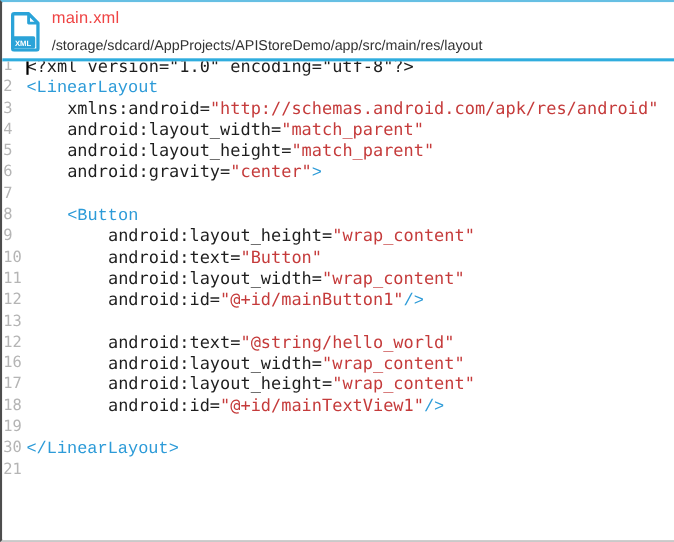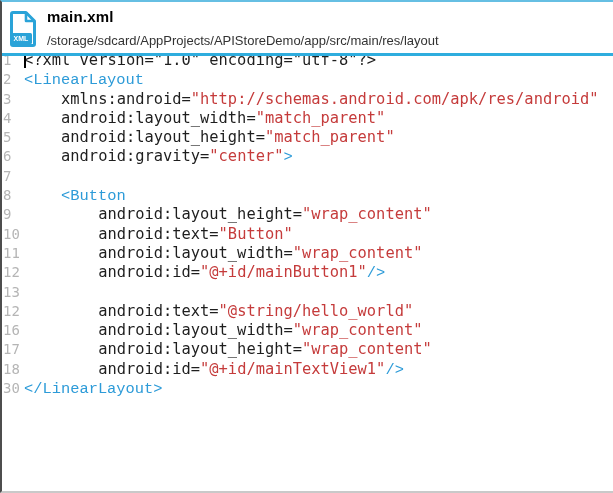--- a/index.html
+++ b/index.html
@@ -22,24 +22,23 @@
     background: #ffffff;
     border-bottom: 3px solid var(--accent, #2fadde);
     display: flex;
     align-items: center;
     padding-left: 7px;
   }
   .file-icon { flex: 0 0 auto; margin-top: 1px; }
   .titles { margin-left: 9px; min-width: 0; }
   .file-name {
     font-size: 15px;
-    color: #000000;
+    color: #ef4444;
     line-height: 18px;
     letter-spacing: 0.2px;
-    font-weight: bold;
   }
   .file-path {
     font-size: 13px;
     color: #333;
     line-height: 14px;
     margin-top: 8px;
     white-space: nowrap;
   }
   
   .editor {
@@ -110,17 +109,19 @@
         <div class="code-line"><span class="ln">8</span><span class="seg-plain">    </span><span class="seg-tag">&lt;Button</span></div>
         <div class="code-line"><span class="ln">9</span><span class="seg-plain">        android:layout_height=</span><span class="seg-str">"wrap_content"</span></div>
         <div class="code-line"><span class="ln">10</span><span class="seg-plain">        android:text=</span><span class="seg-str">"Button"</span></div>
         <div class="code-line"><span class="ln">11</span><span class="seg-plain">        android:layout_width=</span><span class="seg-str">"wrap_content"</span></div>
         <div class="code-line"><span class="ln">12</span><span class="seg-plain">        android:id=</span><span class="seg-str">"@+id/mainButton1"</span><span class="seg-tag">/&gt;</span></div>
         <div class="code-line"><span class="ln">13</span></div>
         <div class="code-line"><span class="ln">12</span><span class="seg-plain">        android:text=</span><span class="seg-str">"@string/hello_world"</span></div>
         <div class="code-line"><span class="ln">16</span><span class="seg-plain">        android:layout_width=</span><span class="seg-str">"wrap_content"</span></div>
         <div class="code-line"><span class="ln">17</span><span class="seg-plain">        android:layout_height=</span><span class="seg-str">"wrap_content"</span></div>
         <div class="code-line"><span class="ln">18</span><span class="seg-plain">        android:id=</span><span class="seg-str">"@+id/mainTextView1"</span><span class="seg-tag">/&gt;</span></div>
+        <div class="code-line"><span class="ln">19</span></div>
         <div class="code-line"><span class="ln">30</span><span class="seg-tag">&lt;/LinearLayout&gt;</span></div>
+        <div class="code-line"><span class="ln">21</span></div>
       </div>
   </div>
 
 </div>
 
 </body></html>

